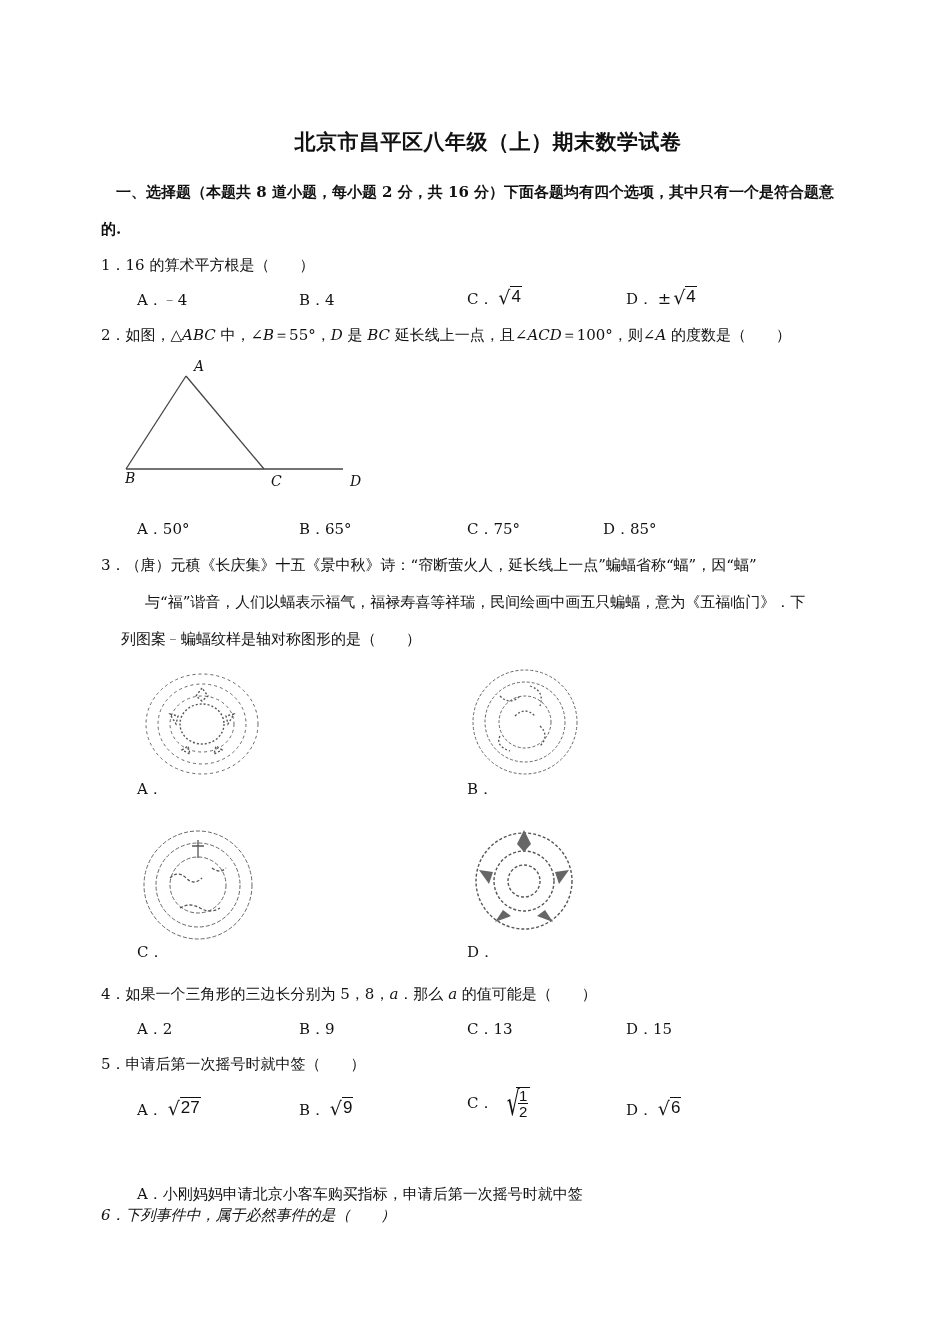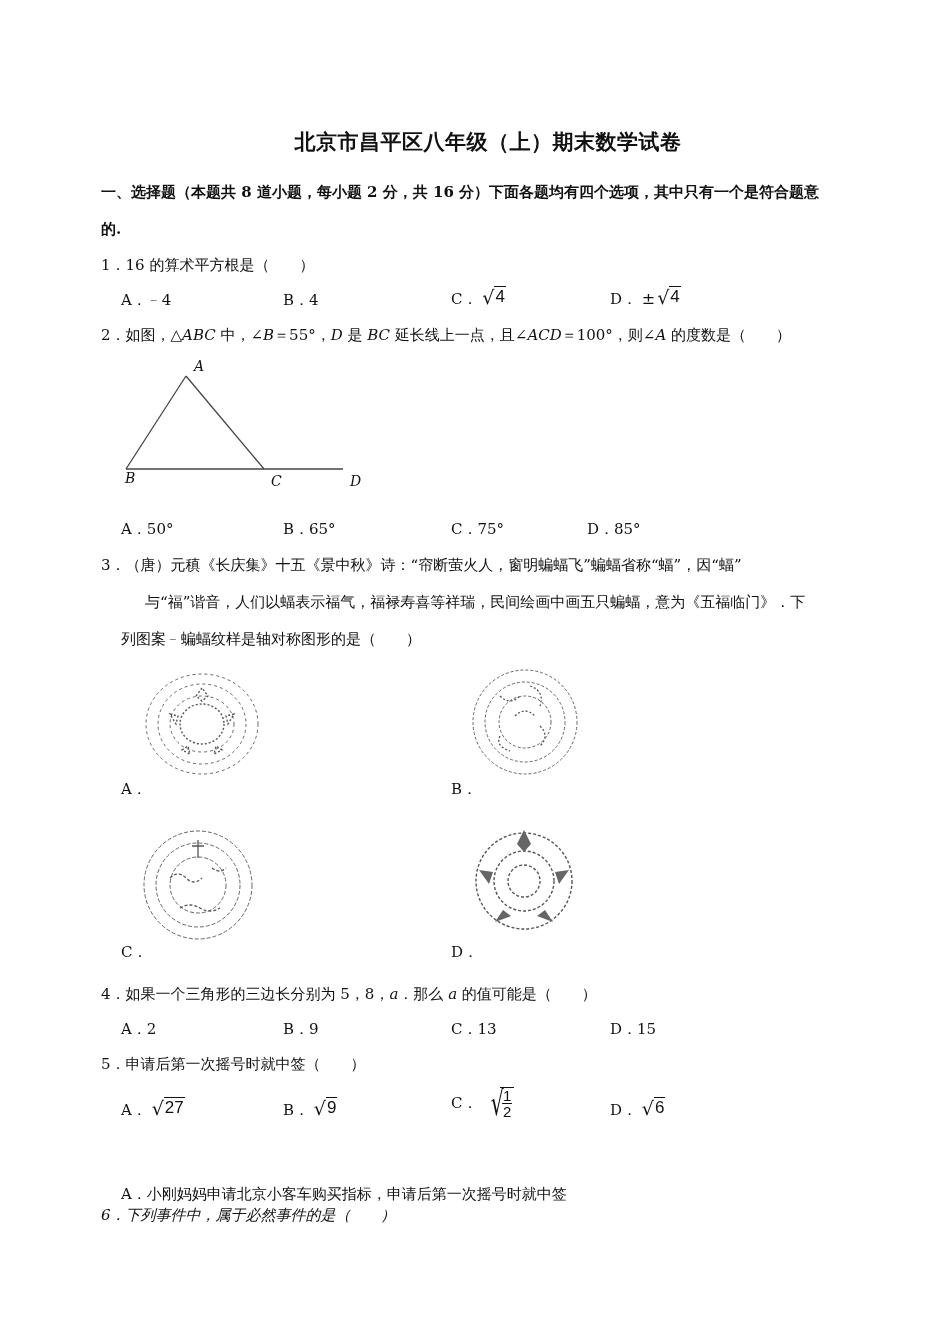--- a/index.html
+++ b/index.html
@@ -2,37 +2,37 @@
 <html><head>
 <meta charset="utf-8">
 <style>
   html, body { margin: 0; padding: 0; background: #ffffff; }
   body { width: 950px; height: 1344px; position: relative; overflow: hidden;
          font-family: "DejaVu Serif", "Liberation Serif", serif; color: #111; }
   .abs { position: absolute; white-space: nowrap; padding-left: 13px; }
   .title { left: 0; width: 950px; top: 128px; text-align: center; font-size: 21px; font-weight: bold; letter-spacing: 0.5px; }
   .section { left: 88px; font-size: 15px; font-weight: bold; }
   .q { left: 88px; font-size: 15px; }
-  .opt { font-size: 15px; }
+  .opt { font-size: 15px; margin-left: 16px; }
   i.v { font-style: italic; }
   .sqrt { display: inline-flex; align-items: flex-end; }
   .sqrt .rad { font-family: "DejaVu Sans", sans-serif; font-size: 19px; line-height: 1; }
   .sqrt .arg { border-top: 1.3px solid #111; padding: 1px 1px 0 1px; font-family: "Liberation Sans", sans-serif; font-size: 17px; line-height: 1.1; }
   .frac { display: inline-flex; flex-direction: column; align-items: center; font-family: "Liberation Sans", sans-serif; font-size: 15px; line-height: 1.05; border-top: 1.3px solid #111; padding: 0 2px; }
   .frac .num { border-bottom: 1px solid #111; padding: 0 1px; }
   .sqrt.tall .rad { font-size: 34px; transform: scaleX(0.6); transform-origin: right bottom; margin-right: -4px; }
   .pm { font-family: "DejaVu Sans", sans-serif; font-size: 16px; margin-right: 2px; }
   .fig { position: absolute; }
 </style>
 </head>
 <body>
 
 <div class="abs title">北京市昌平区八年级（上）期末数学试卷</div>
 
-<div class="abs section" style="top:183px;">一、选择题（本题共 8 道小题，每小题 2 分，共 16 分）下面各题均有四个选项，其中只有一个是符合题意</div>
+<div class="abs section" style="top:183px;margin-left:15px;">一、选择题（本题共 8 道小题，每小题 2 分，共 16 分）下面各题均有四个选项，其中只有一个是符合题意</div>
 <div class="abs section" style="top:220px;">的.</div>
 
 <div class="abs q" style="top:256px;">
   <span>1．</span><span>16 的算术平方根是（　　）</span>
 </div>
 <div class="abs opt" style="left:108px; top:291px;">
   <span>A．</span><span>﹣4</span>
 </div>
 <div class="abs opt" style="left:270px; top:291px;">
   <span>B．</span><span>4</span>
@@ -75,21 +75,21 @@
   <span>B．</span><span>65°</span>
 </div>
 <div class="abs opt" style="left:438px; top:520px;">
   <span>C．</span><span>75°</span>
 </div>
 <div class="abs opt" style="left:574px; top:520px;">
   <span>D．</span><span>85°</span>
 </div>
 
 <div class="abs q" style="top:556px;">
-  <span>3．</span><span>（唐）元稹《长庆集》十五《景中秋》诗：“帘断萤火人，窗明蝙蝠飞”蝙蝠省称“蝠”，因“蝠”</span>
+  <span>3．</span><span>（唐）元稹《长庆集》十五《景中秋》诗：“帘断萤火人，延长线上一点”蝙蝠省称“蝠”，因“蝠”</span>
 </div>
 <div class="abs q" style="left:108px; top:593px;margin-left:24px;">与“福”谐音，人们以蝠表示福气，福禄寿喜等祥瑞，民间绘画中画五只蝙蝠，意为《五福临门》．下</div>
 <div class="abs q" style="left:108px; top:630px;">列图案﹣蝙蝠纹样是轴对称图形的是（　　）</div>
 
 <div class="fig" style="left:140px; top:668px; width:125px; height:112px;">
   <svg width="125" height="112" viewBox="0 0 125 112">
     <g fill="none" stroke="#666" stroke-width="1" stroke-dasharray="3 3">
       <ellipse cx="62" cy="56" rx="56" ry="50"></ellipse>
       <ellipse cx="62" cy="56" rx="44" ry="40"></ellipse>
       <ellipse cx="62" cy="56" rx="32" ry="28"></ellipse>

